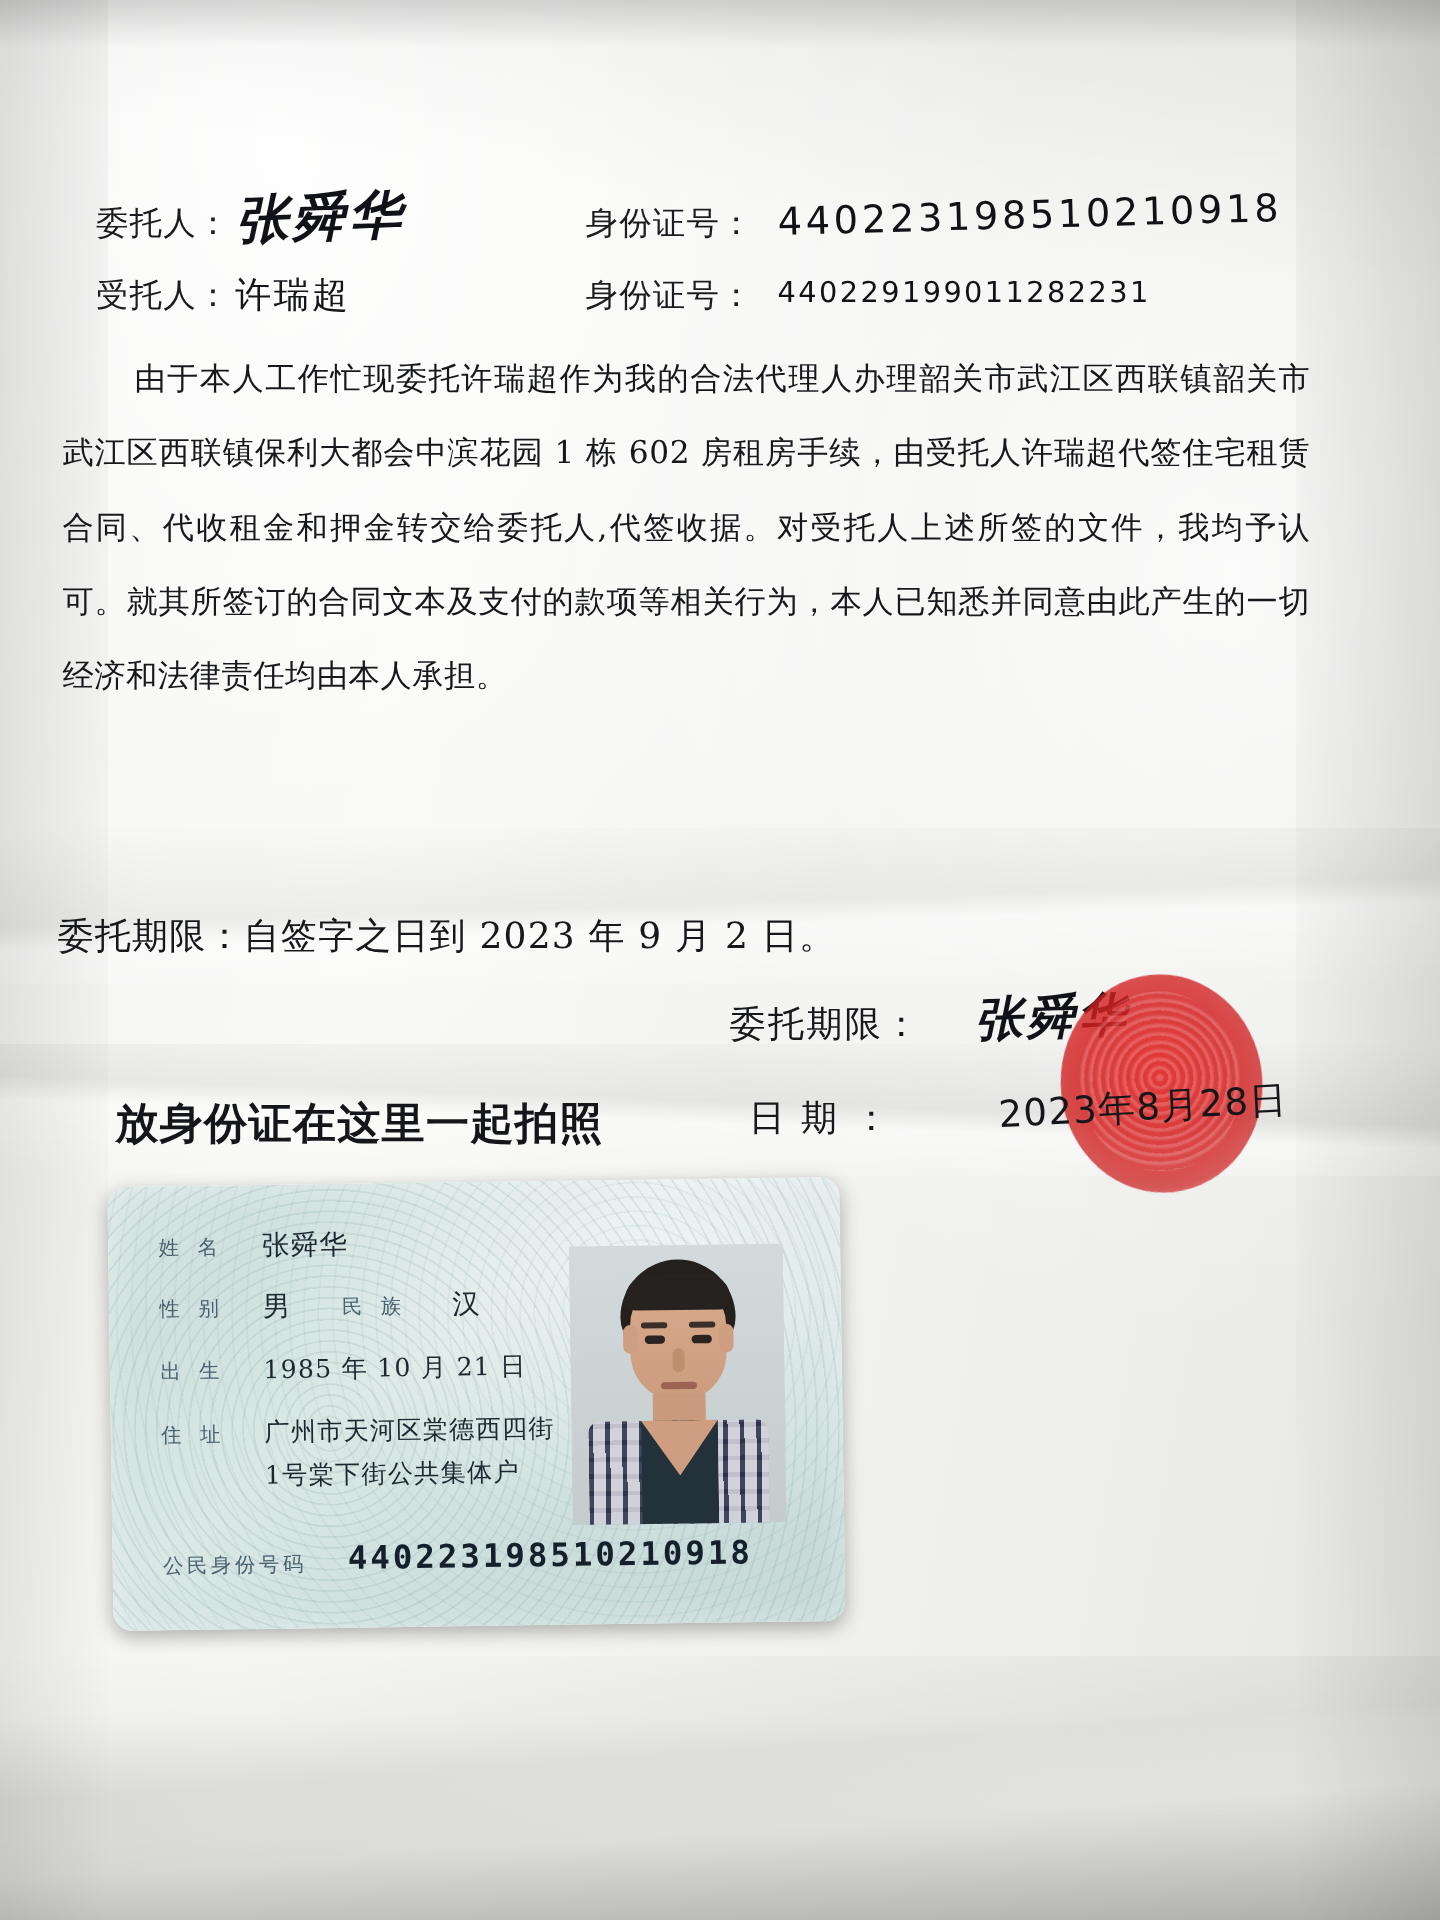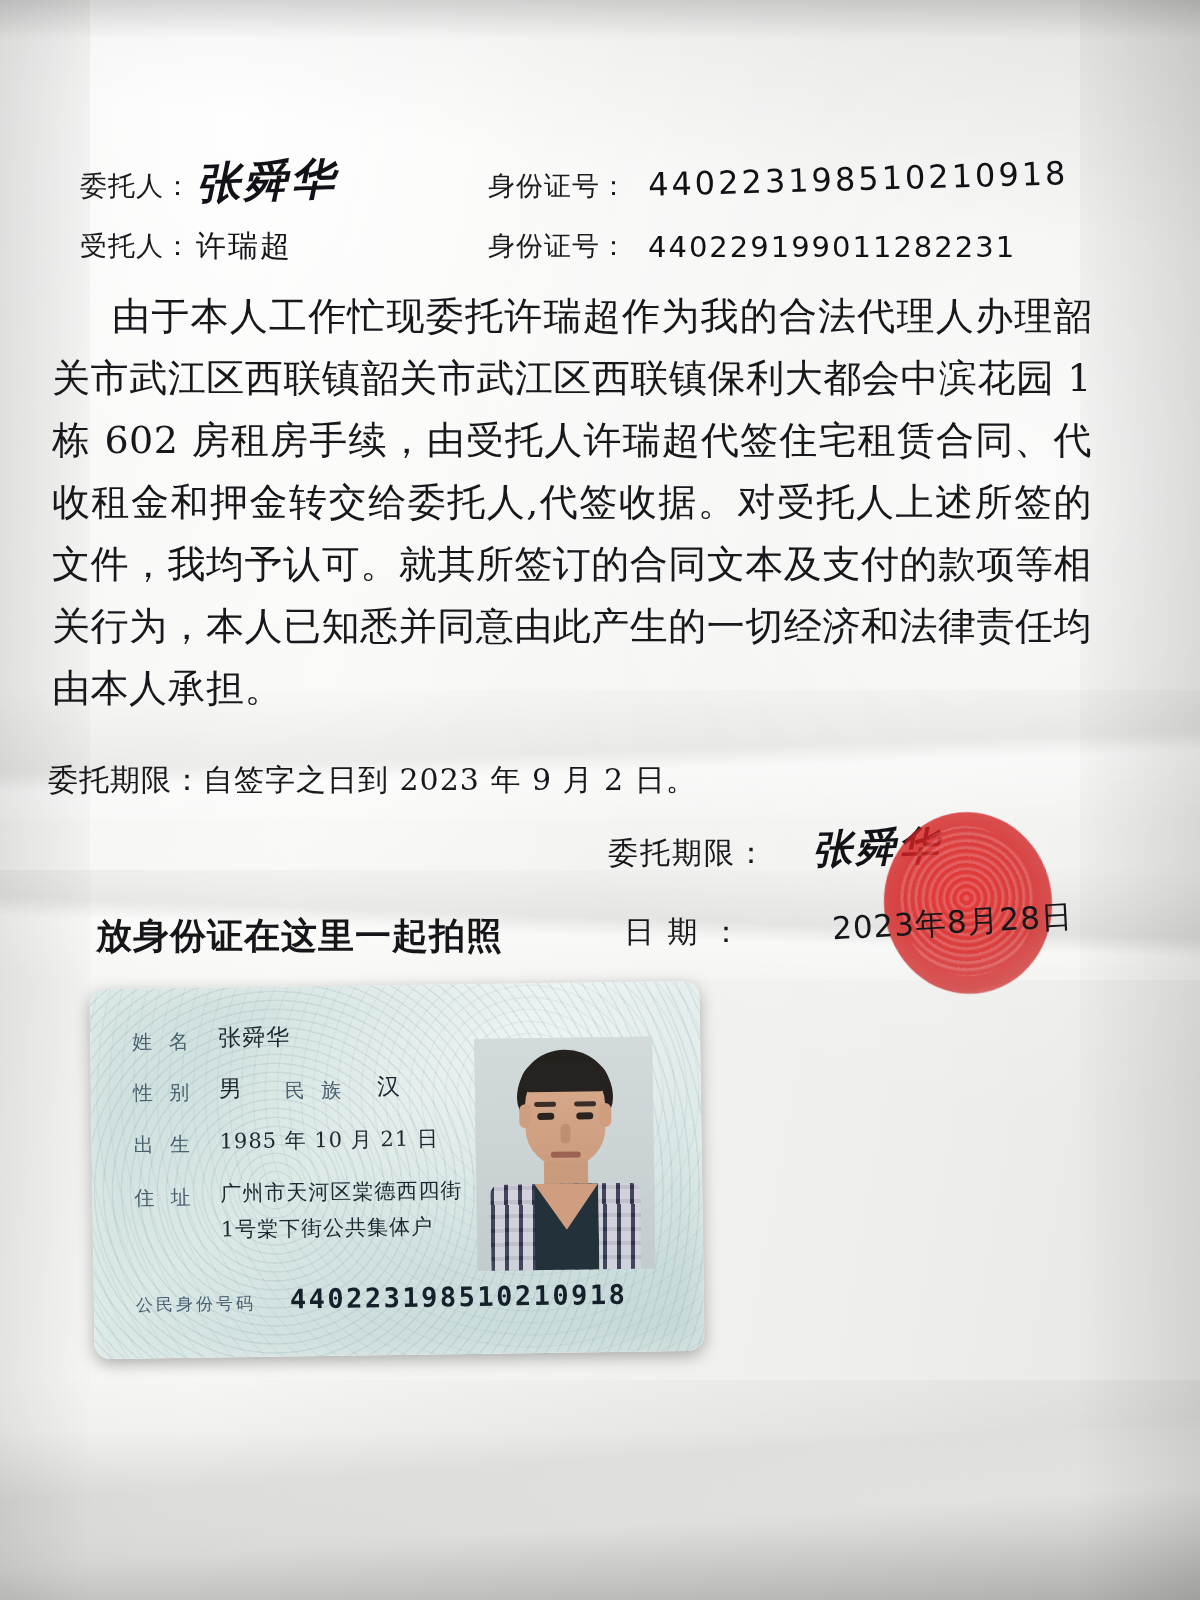--- a/index.html
+++ b/index.html
@@ -99,37 +99,37 @@
     font-family: "DejaVu Serif", serif;
     font-style: italic;
     font-weight: 700;
     color: #111218;
     letter-spacing: 3px;
     transform: rotate(-2.2deg);
   }
 
   .id-num {
     font-family: "DejaVu Sans", sans-serif;
-    font-size: 29px;
+    font-size: 24px;
     letter-spacing: 2px;
     color: #111216;
   }
   .id-num.slanted {
     font-size: 32px;
     letter-spacing: 3px;
     transform: rotate(-1.6deg);
   }
 
   .body-block {
     position: absolute;
     left: 52px;
     top: 285px;
     width: 1040px;
     font-family: "DejaVu Serif", serif;
-    font-size: 38px;
+    font-size: 26px;
     line-height: 62px;
     color: #17181c;
     text-align: justify;
     letter-spacing: 0.5px;
   }
   .body-block .indent { text-indent: 60px; display: block; }
 
   .term-line {
     position: absolute;
     left: 48px;
@@ -233,21 +233,21 @@
       repeating-radial-gradient(circle at 72% 30%, rgba(130,170,170,0.12) 0px, rgba(130,170,170,0.12) 1px, rgba(255,255,255,0) 2px, rgba(255,255,255,0) 12px);
     pointer-events: none;
   }
   .card-field {
     position: absolute;
     font-family: "DejaVu Serif", serif;
     color: #2e3b47;
     white-space: nowrap;
   }
   .field-key {
-    font-size: 20px;
+    font-size: 17px;
     letter-spacing: 5px;
     color: #49606f;
   }
   .field-val {
     font-size: 23px;
     color: #1d2730;
     letter-spacing: 1px;
   }
   .field-val.small { font-size: 21px; }
   .idno-key {

